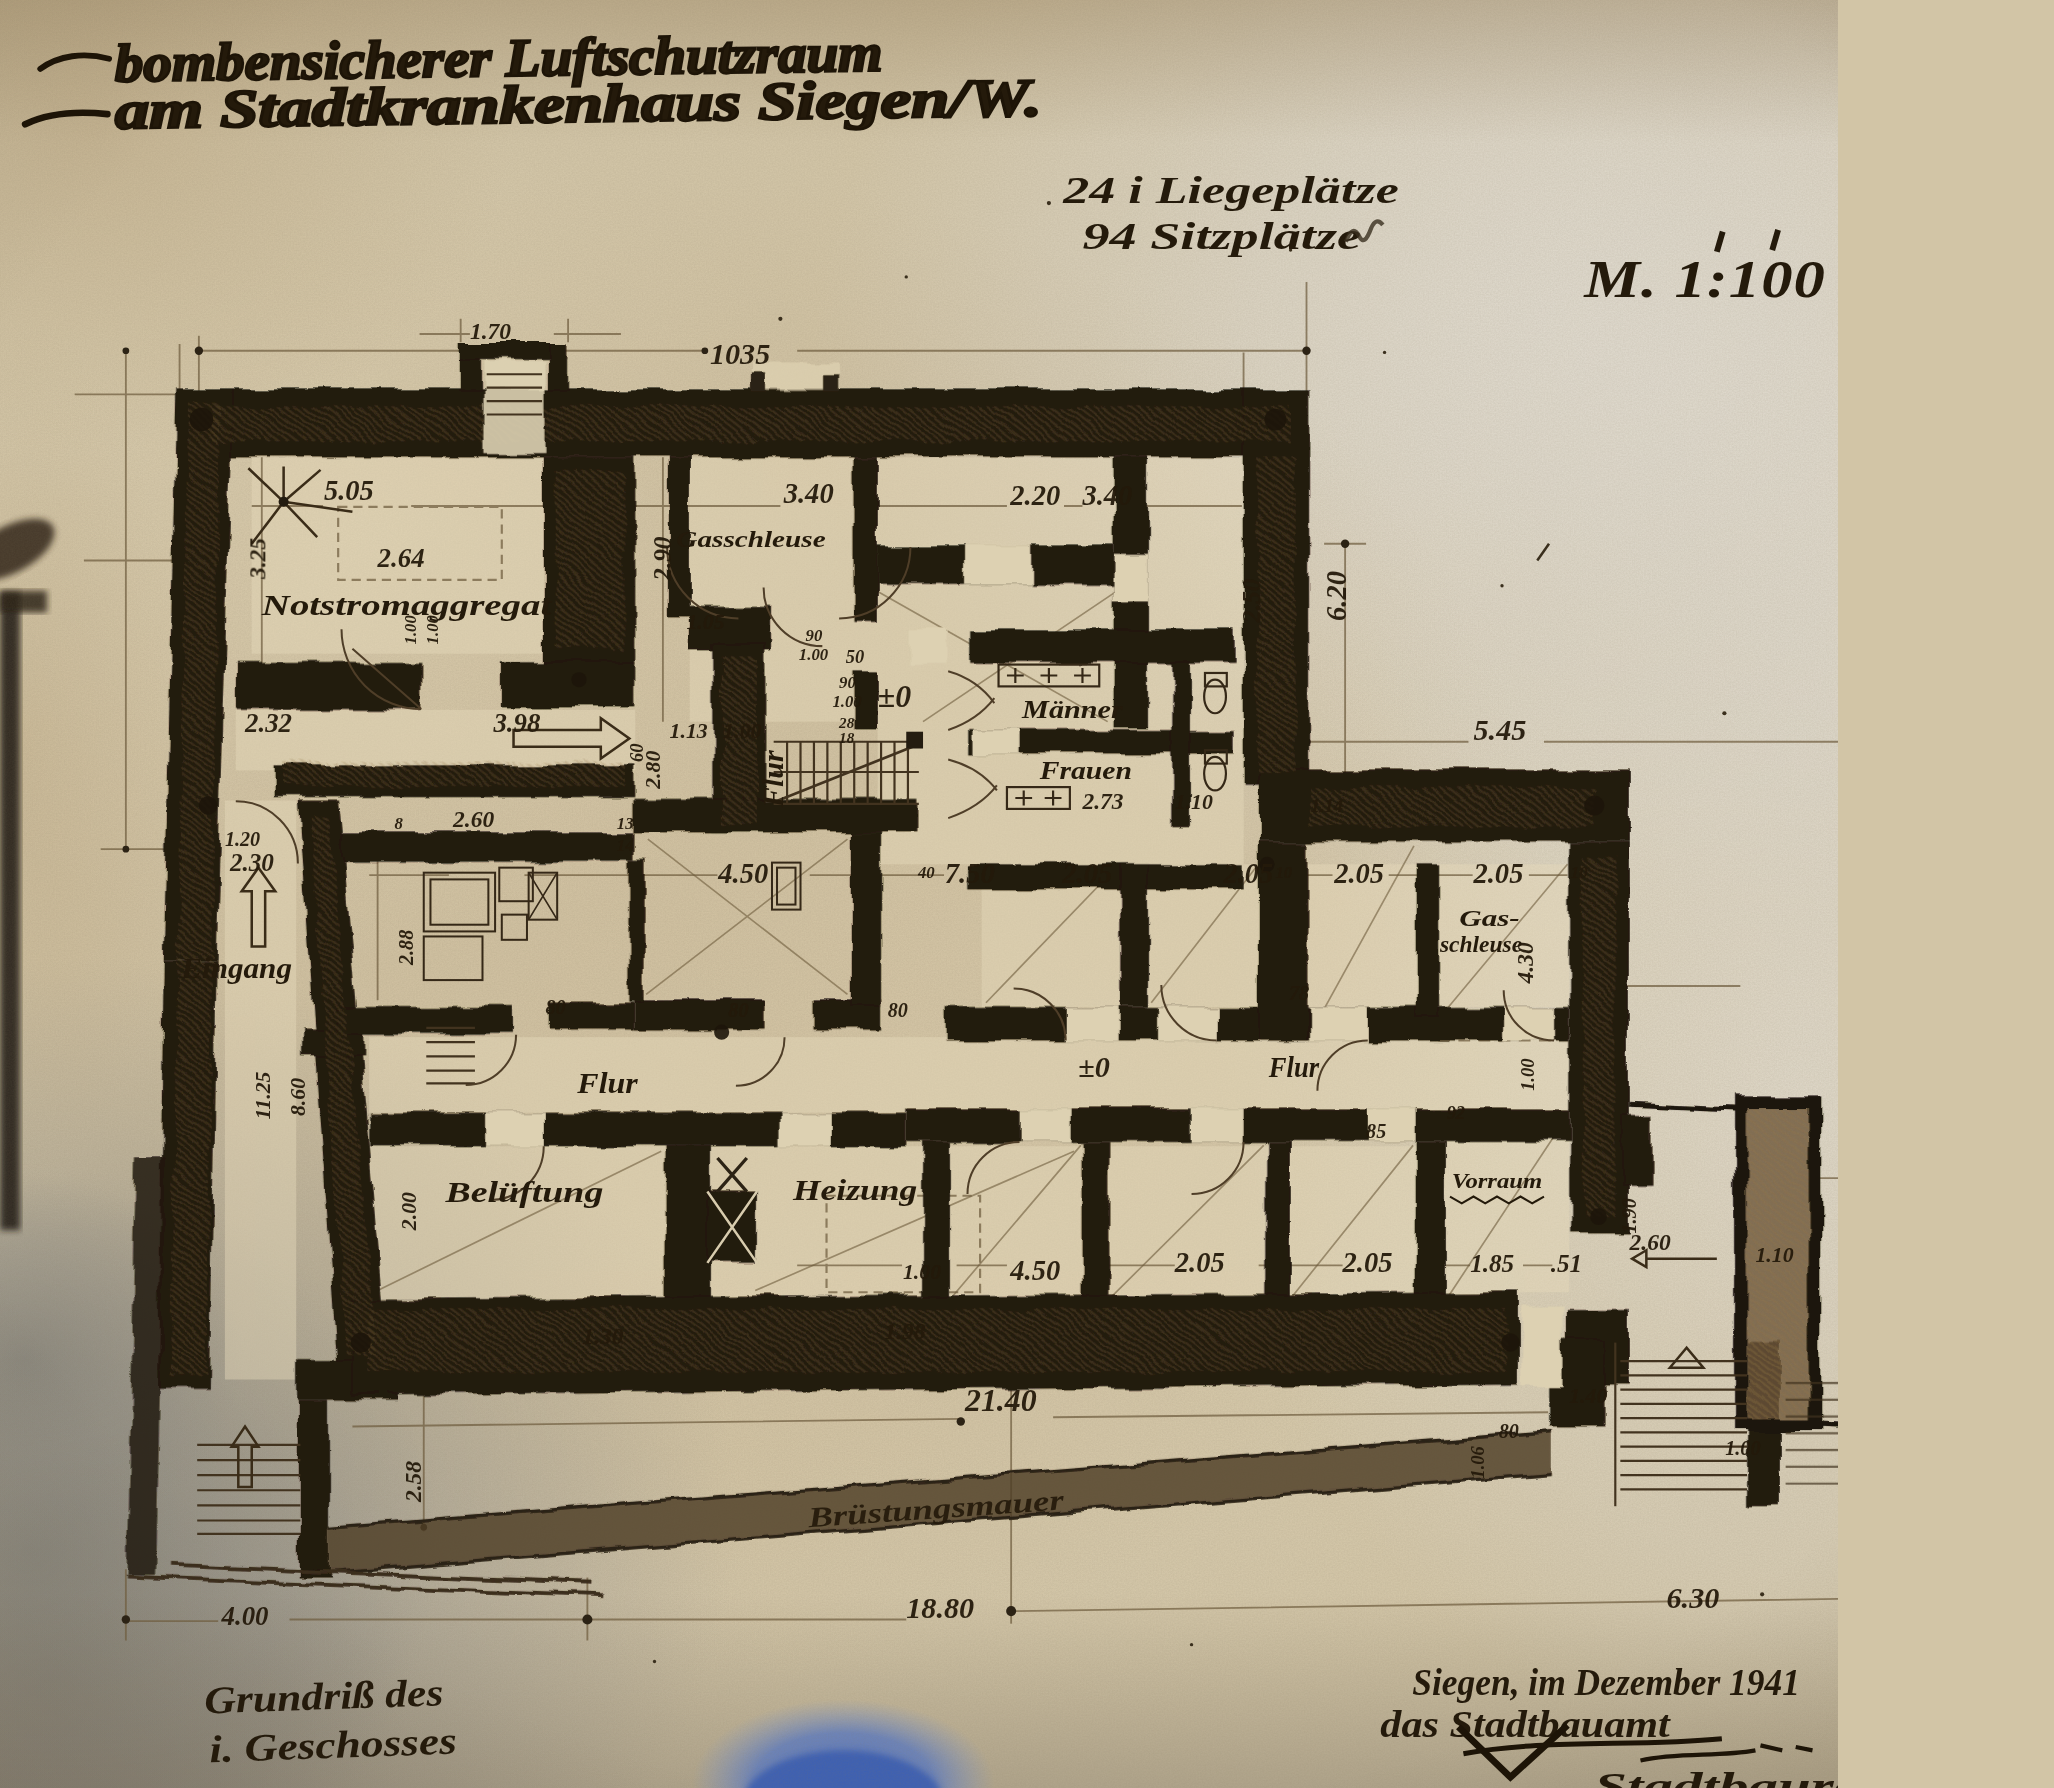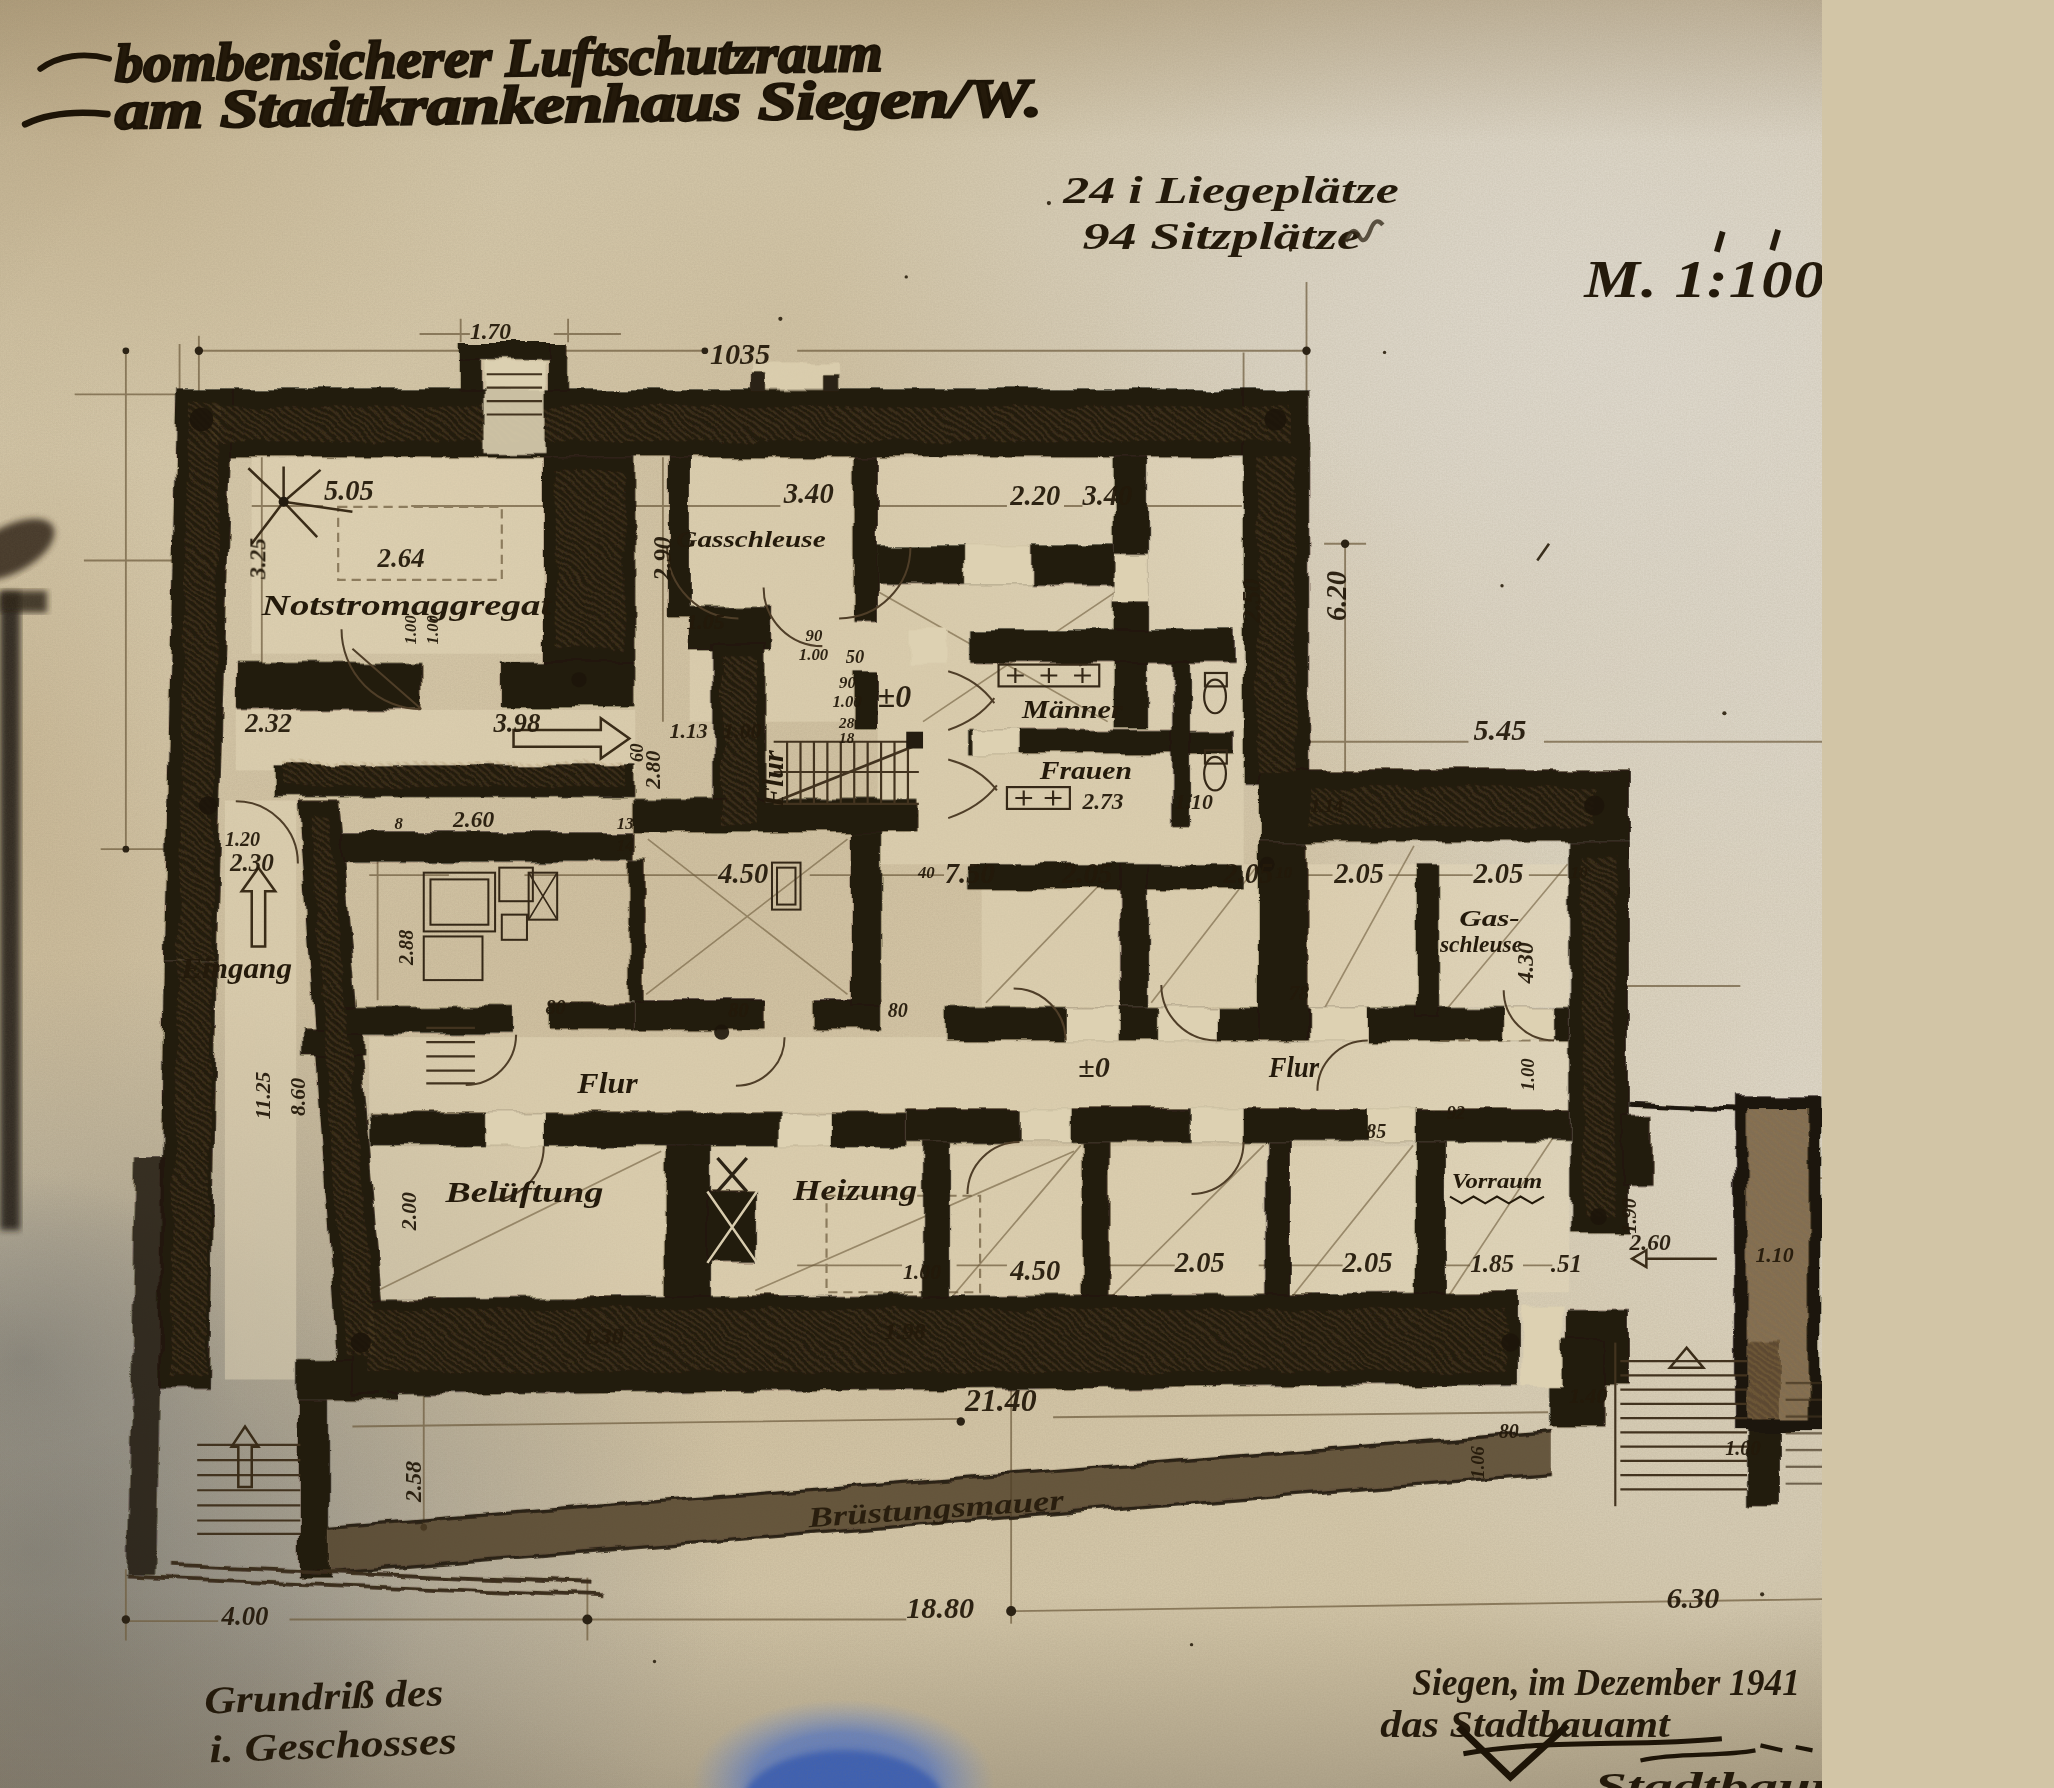--- a/index.html
+++ b/index.html
@@ -1,16 +1,16 @@
 <!DOCTYPE html>
 <html style="font-size:13.4px"><head>
 <meta charset="utf-8">
 <style>
 html,body{margin:0;padding:0;background:#d2c5a6;}
-#pg{position:relative;width:1822px;height:1789px;overflow:hidden;}
+#pg{position:relative;width:1822px;height:1789px;overflow:hidden;padding-left:16px;}
 svg{position:absolute;top:0;left:0;}
 text{font-family:"Liberation Serif",serif;font-style:italic;font-weight:700;fill:#241a0b;}
 </style>
 </head>
 <body>
 <div id="pg">
 <svg width="2055" height="1789" viewBox="0 0 2449 2132">
 <defs>
 <radialGradient id="gTL" cx="0.5" cy="0.5" r="0.5">
  <stop offset="0" stop-color="#a28457" stop-opacity="0.55"></stop>

